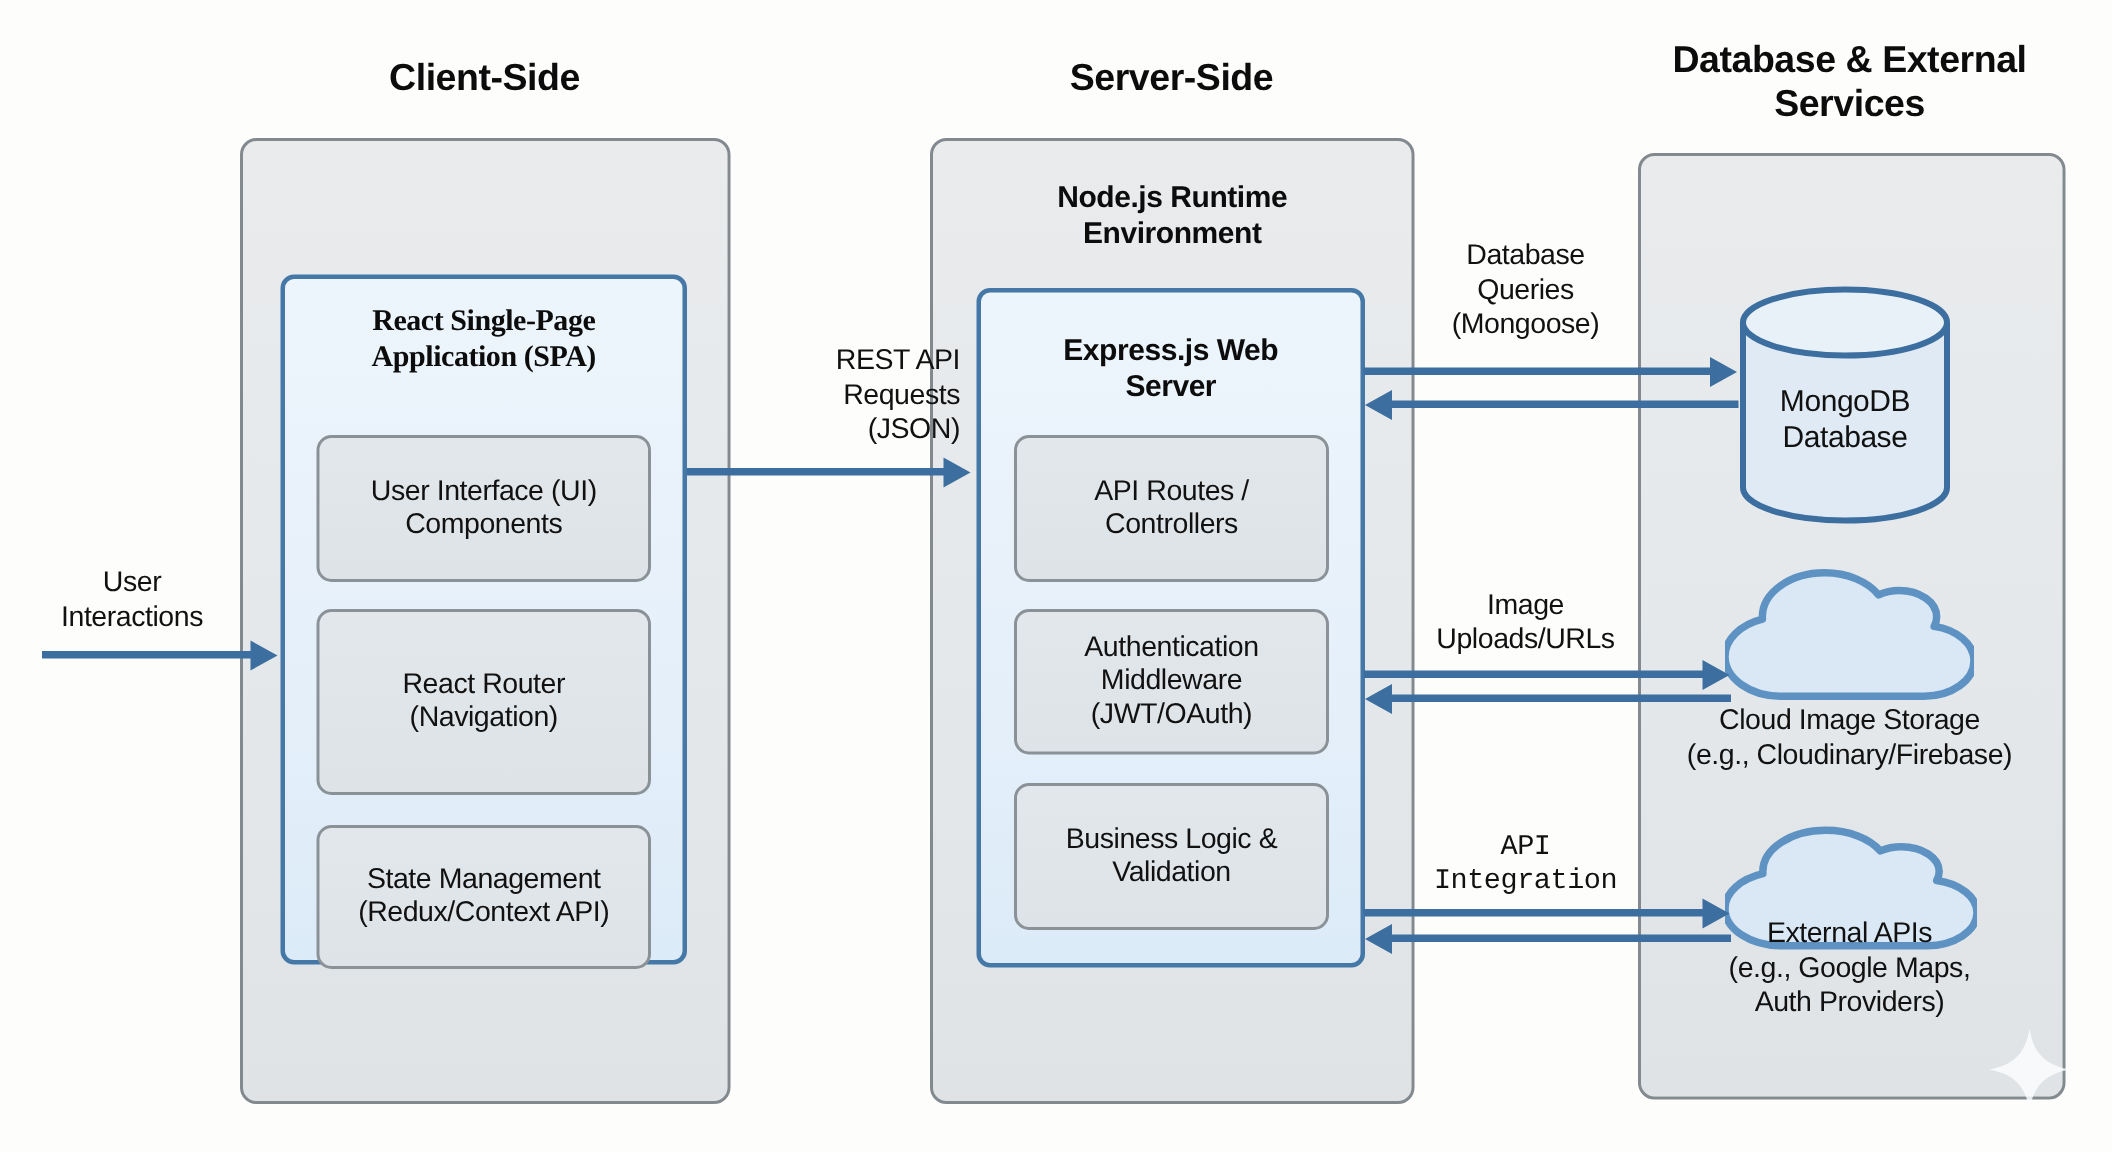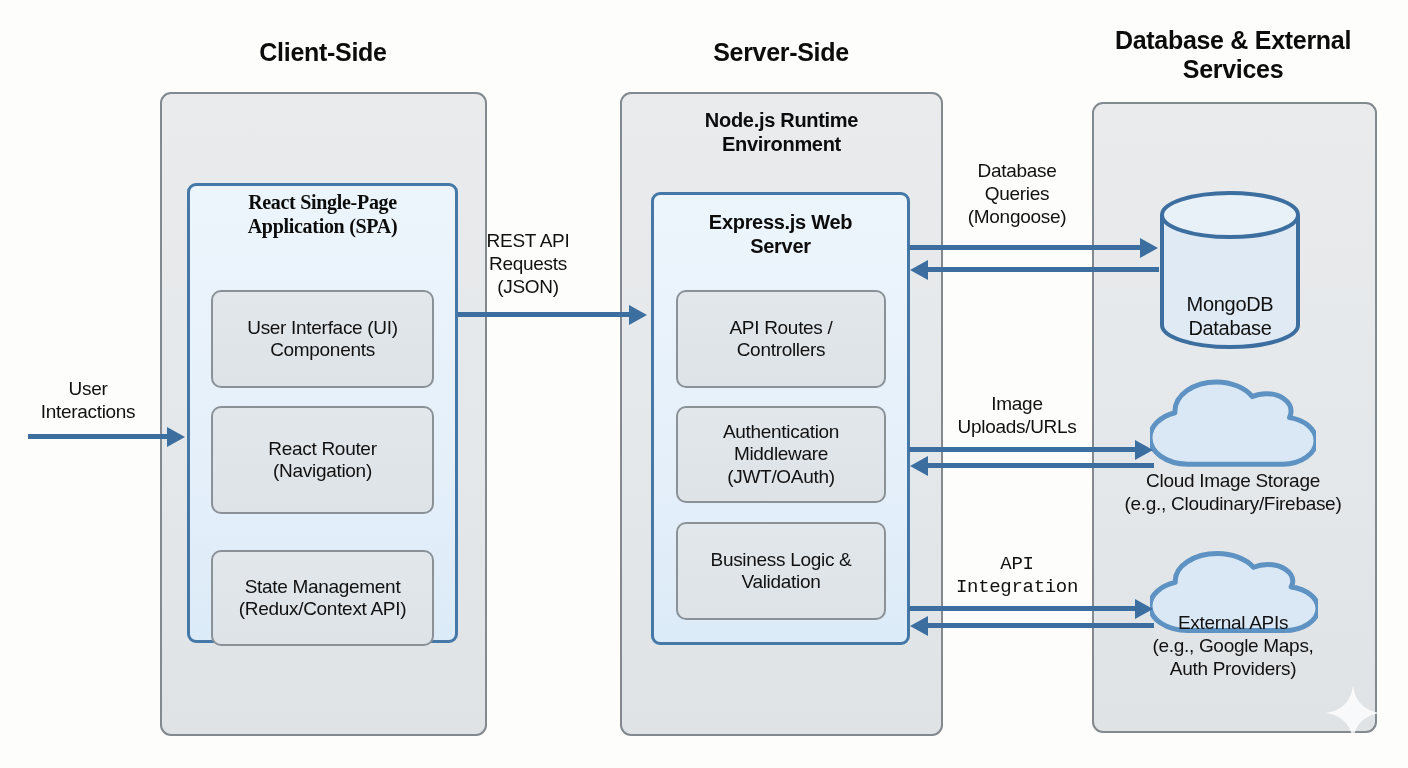--- a/index.html
+++ b/index.html
@@ -52,20 +52,21 @@
     padding:14px 6px;
   }
   .box-title{
     position:absolute;
     text-align:center;
     font-size:20px;
     font-weight:bold;
     line-height:1.2;
     white-space:pre-line;
     color:#0c0c0c;
+    margin-top:12px;
   }
   .flow-label{
     position:absolute;
     text-align:center;
     font-size:19px;
     line-height:1.2;
     white-space:pre-line;
   }
   .arrow{
     position:absolute;
@@ -86,21 +87,20 @@
     border-bottom:10px solid transparent;
     border-right:18px solid var(--arrow-blue,#3c6e9f);
   }
   .icon-wrap{position:absolute;}
   .db-label{
     position:absolute;
     text-align:center;
     font-size:20px;
     line-height:1.2;
     white-space:pre-line;
-    margin-top:36px;
   }
 </style>
 </head>
 <body>
 
 <div class="page">
 
   <div class="col-header" style="left:163px;top:38px;width:320px;">Client-Side</div>
   <div class="col-header" style="left:621px;top:38px;width:320px;">Server-Side</div>
   <div class="col-header" style="left:1083px;top:26px;width:300px;">Database &amp; External
@@ -108,21 +108,21 @@
 
   <div class="panel" style="left:160px;top:92px;width:327px;height:644px;"></div>
   <div class="panel" style="left:620px;top:92px;width:323px;height:644px;"></div>
   <div class="panel" style="left:1092px;top:102px;width:285px;height:631px;"></div>
 
   <div class="blue-box" style="left:187px;top:183px;width:271px;height:460px;"></div>
   <div class="box-title" style="left:197px;top:190px;width:251px;font-family:Liberation Serif, serif;">React Single-Page
 Application (SPA)</div>
   <div class="component-box" style="left:211px;top:290px;width:223px;height:98px;">User Interface (UI)
 Components</div>
-  <div class="component-box" style="left:211px;top:406px;width:223px;height:108px;">React Router
+  <div class="component-box" style="left:211px;top:406px;width:223px;height:124px;">React Router
 (Navigation)</div>
   <div class="component-box" style="left:211px;top:550px;width:223px;height:96px;">State Management
 (Redux/Context API)</div>
 
   <div class="box-title" style="left:640px;top:108px;width:283px;">Node.js Runtime
 Environment</div>
   <div class="blue-box" style="left:651px;top:192px;width:259px;height:453px;"></div>
   <div class="box-title" style="left:661px;top:210px;width:239px;">Express.js Web
 Server</div>
   <div class="component-box" style="left:676px;top:406px;width:210px;height:97px;">Authentication
@@ -160,21 +160,21 @@
 Auth Providers)</div>
 
   <div class="icon-wrap" style="left:1326px;top:686px;width:54px;height:54px;opacity:.8;">
     <svg width="54" height="54" viewBox="0 0 100 100">
       <path d="M50 0 C55 30 70 45 100 50 C70 55 55 70 50 100 C45 70 30 55 0 50 C30 45 45 30 50 0 Z" fill="#ffffff"></path>
     </svg>
   </div>
 
   <div class="flow-label" style="left:8px;top:378px;width:160px;">User
 Interactions</div>
-  <div class="flow-label" style="left:468px;top:230px;width:120px;">REST API
+  <div class="flow-label" style="left:520px;top:230px;width:120px;text-align:right;">REST API
 Requests
 (JSON)</div>
   <div class="flow-label" style="left:952px;top:160px;width:130px;">Database
 Queries
 (Mongoose)</div>
   <div class="flow-label" style="left:947px;top:393px;width:140px;">Image
 Uploads/URLs</div>
   <div class="flow-label" style="left:952px;top:553px;width:130px;font-family:Liberation Mono, monospace;">API
 Integration</div>
 

